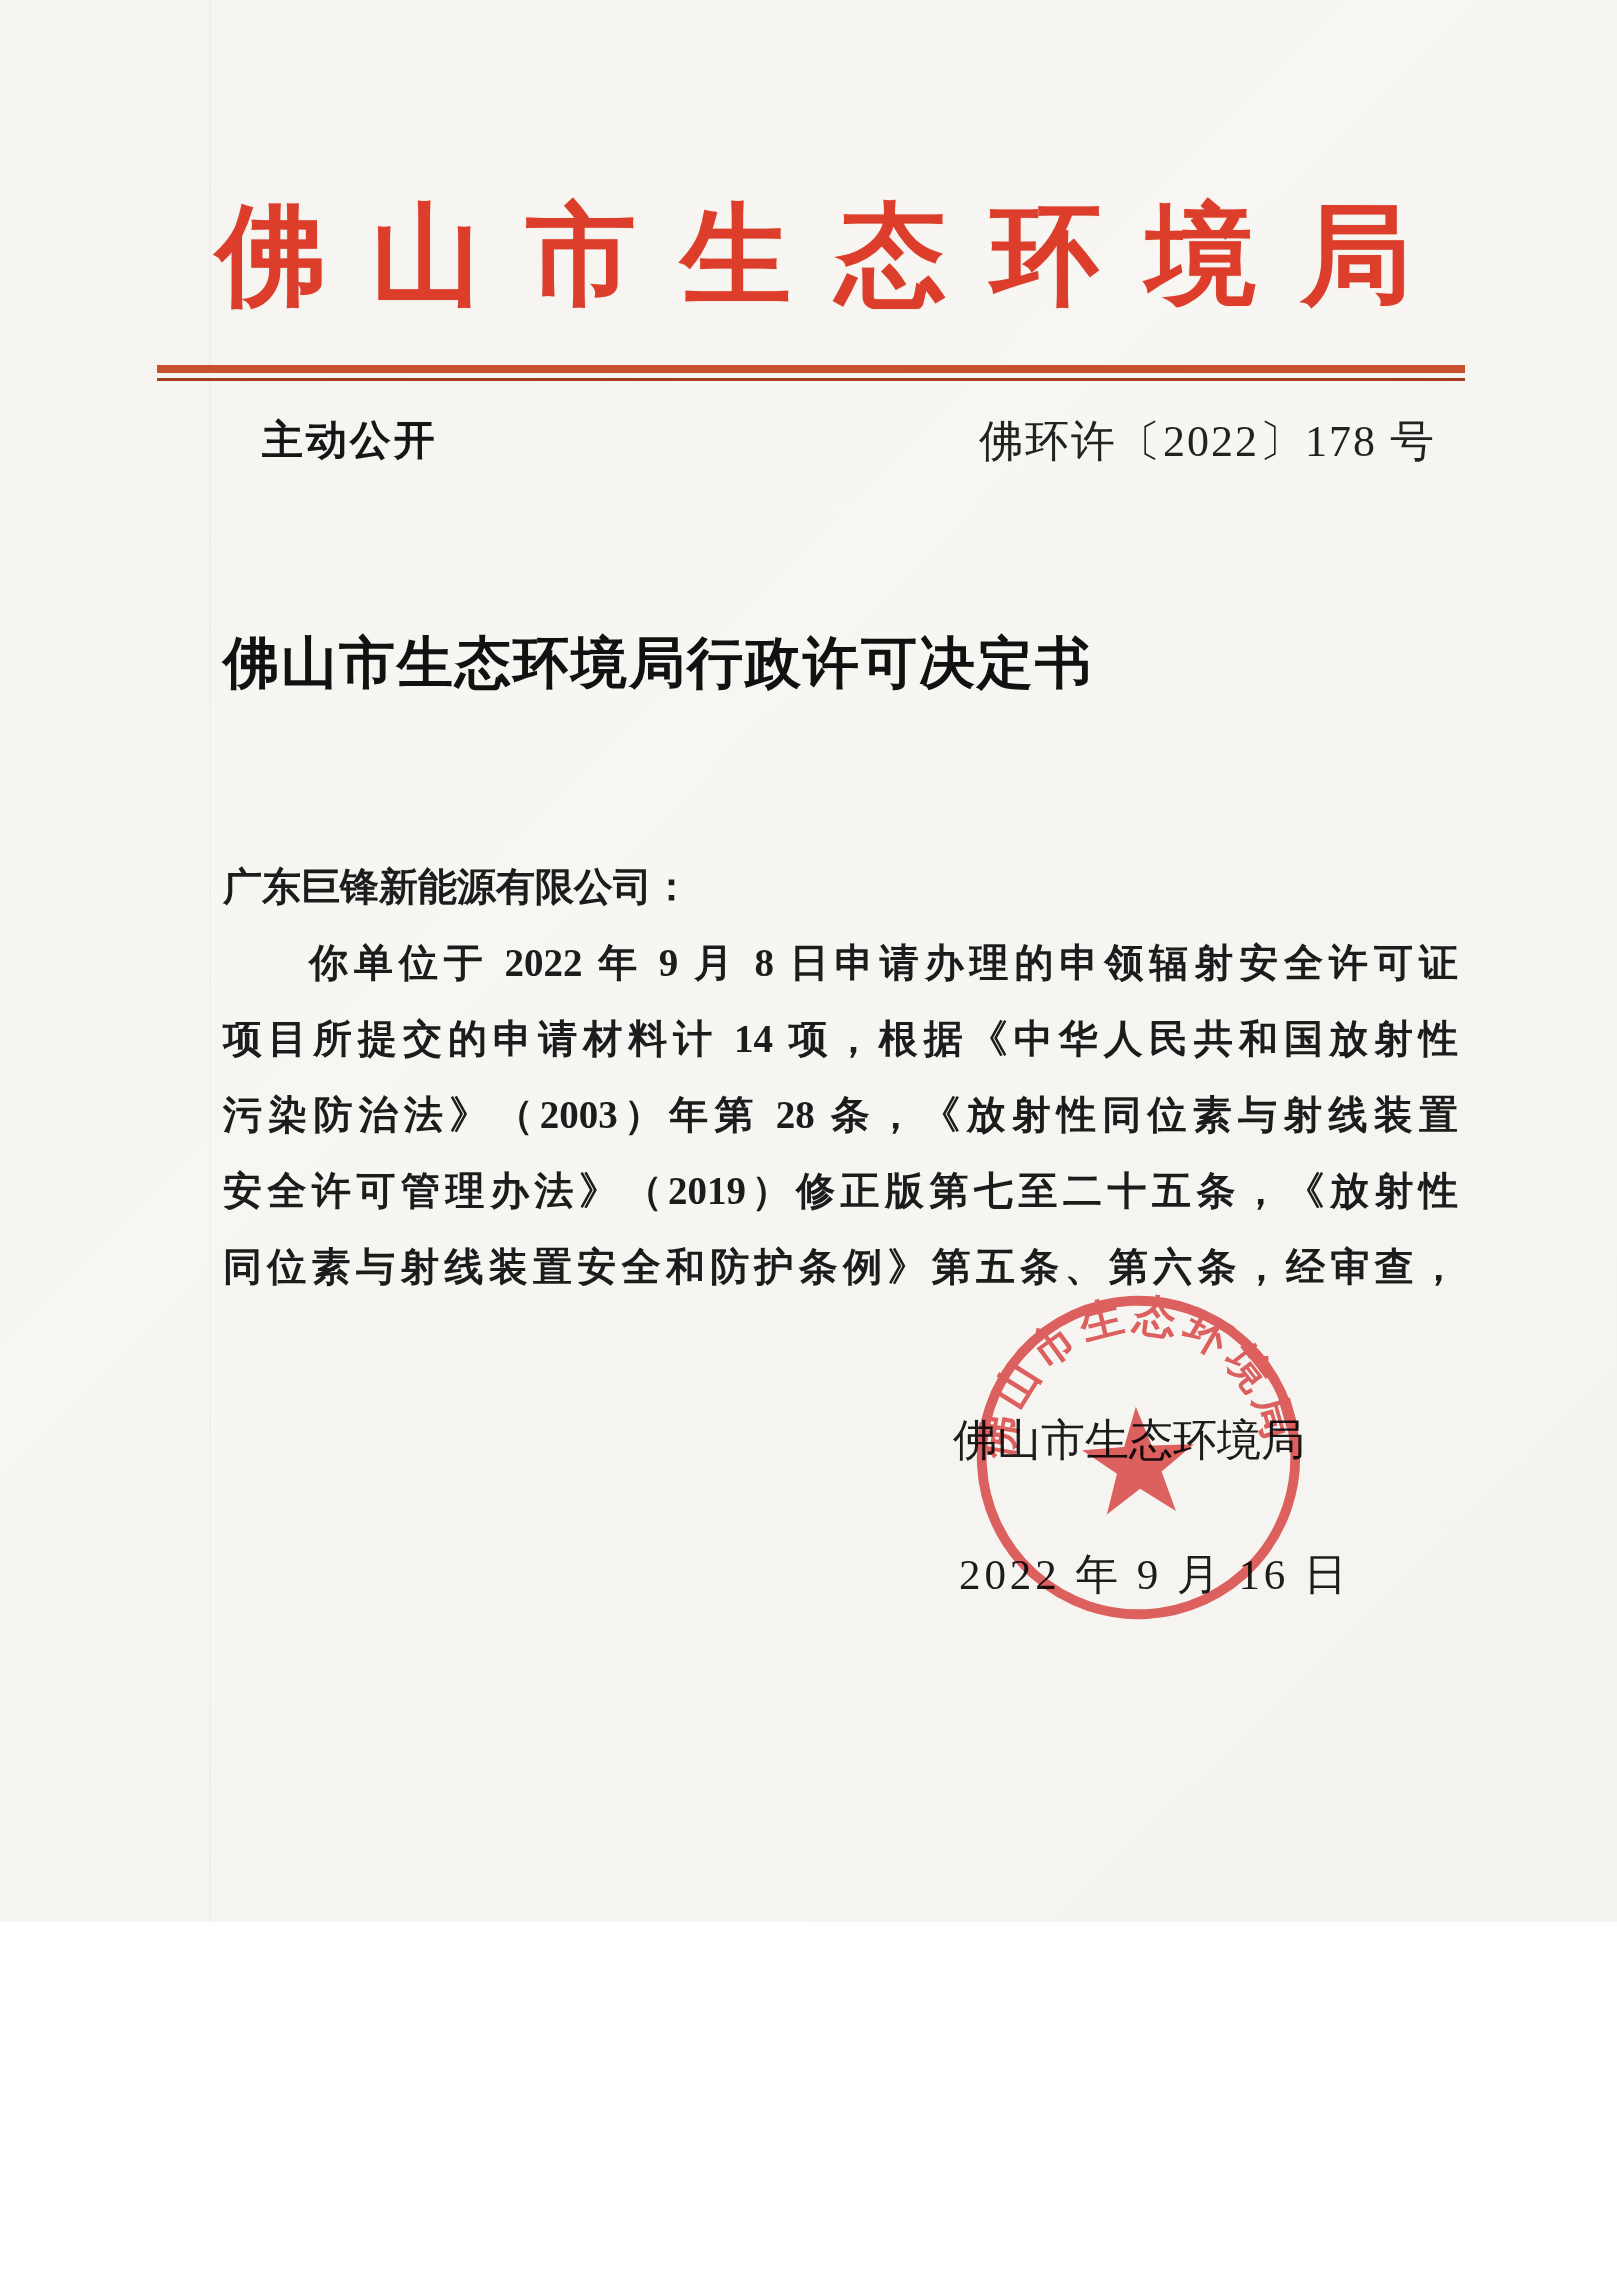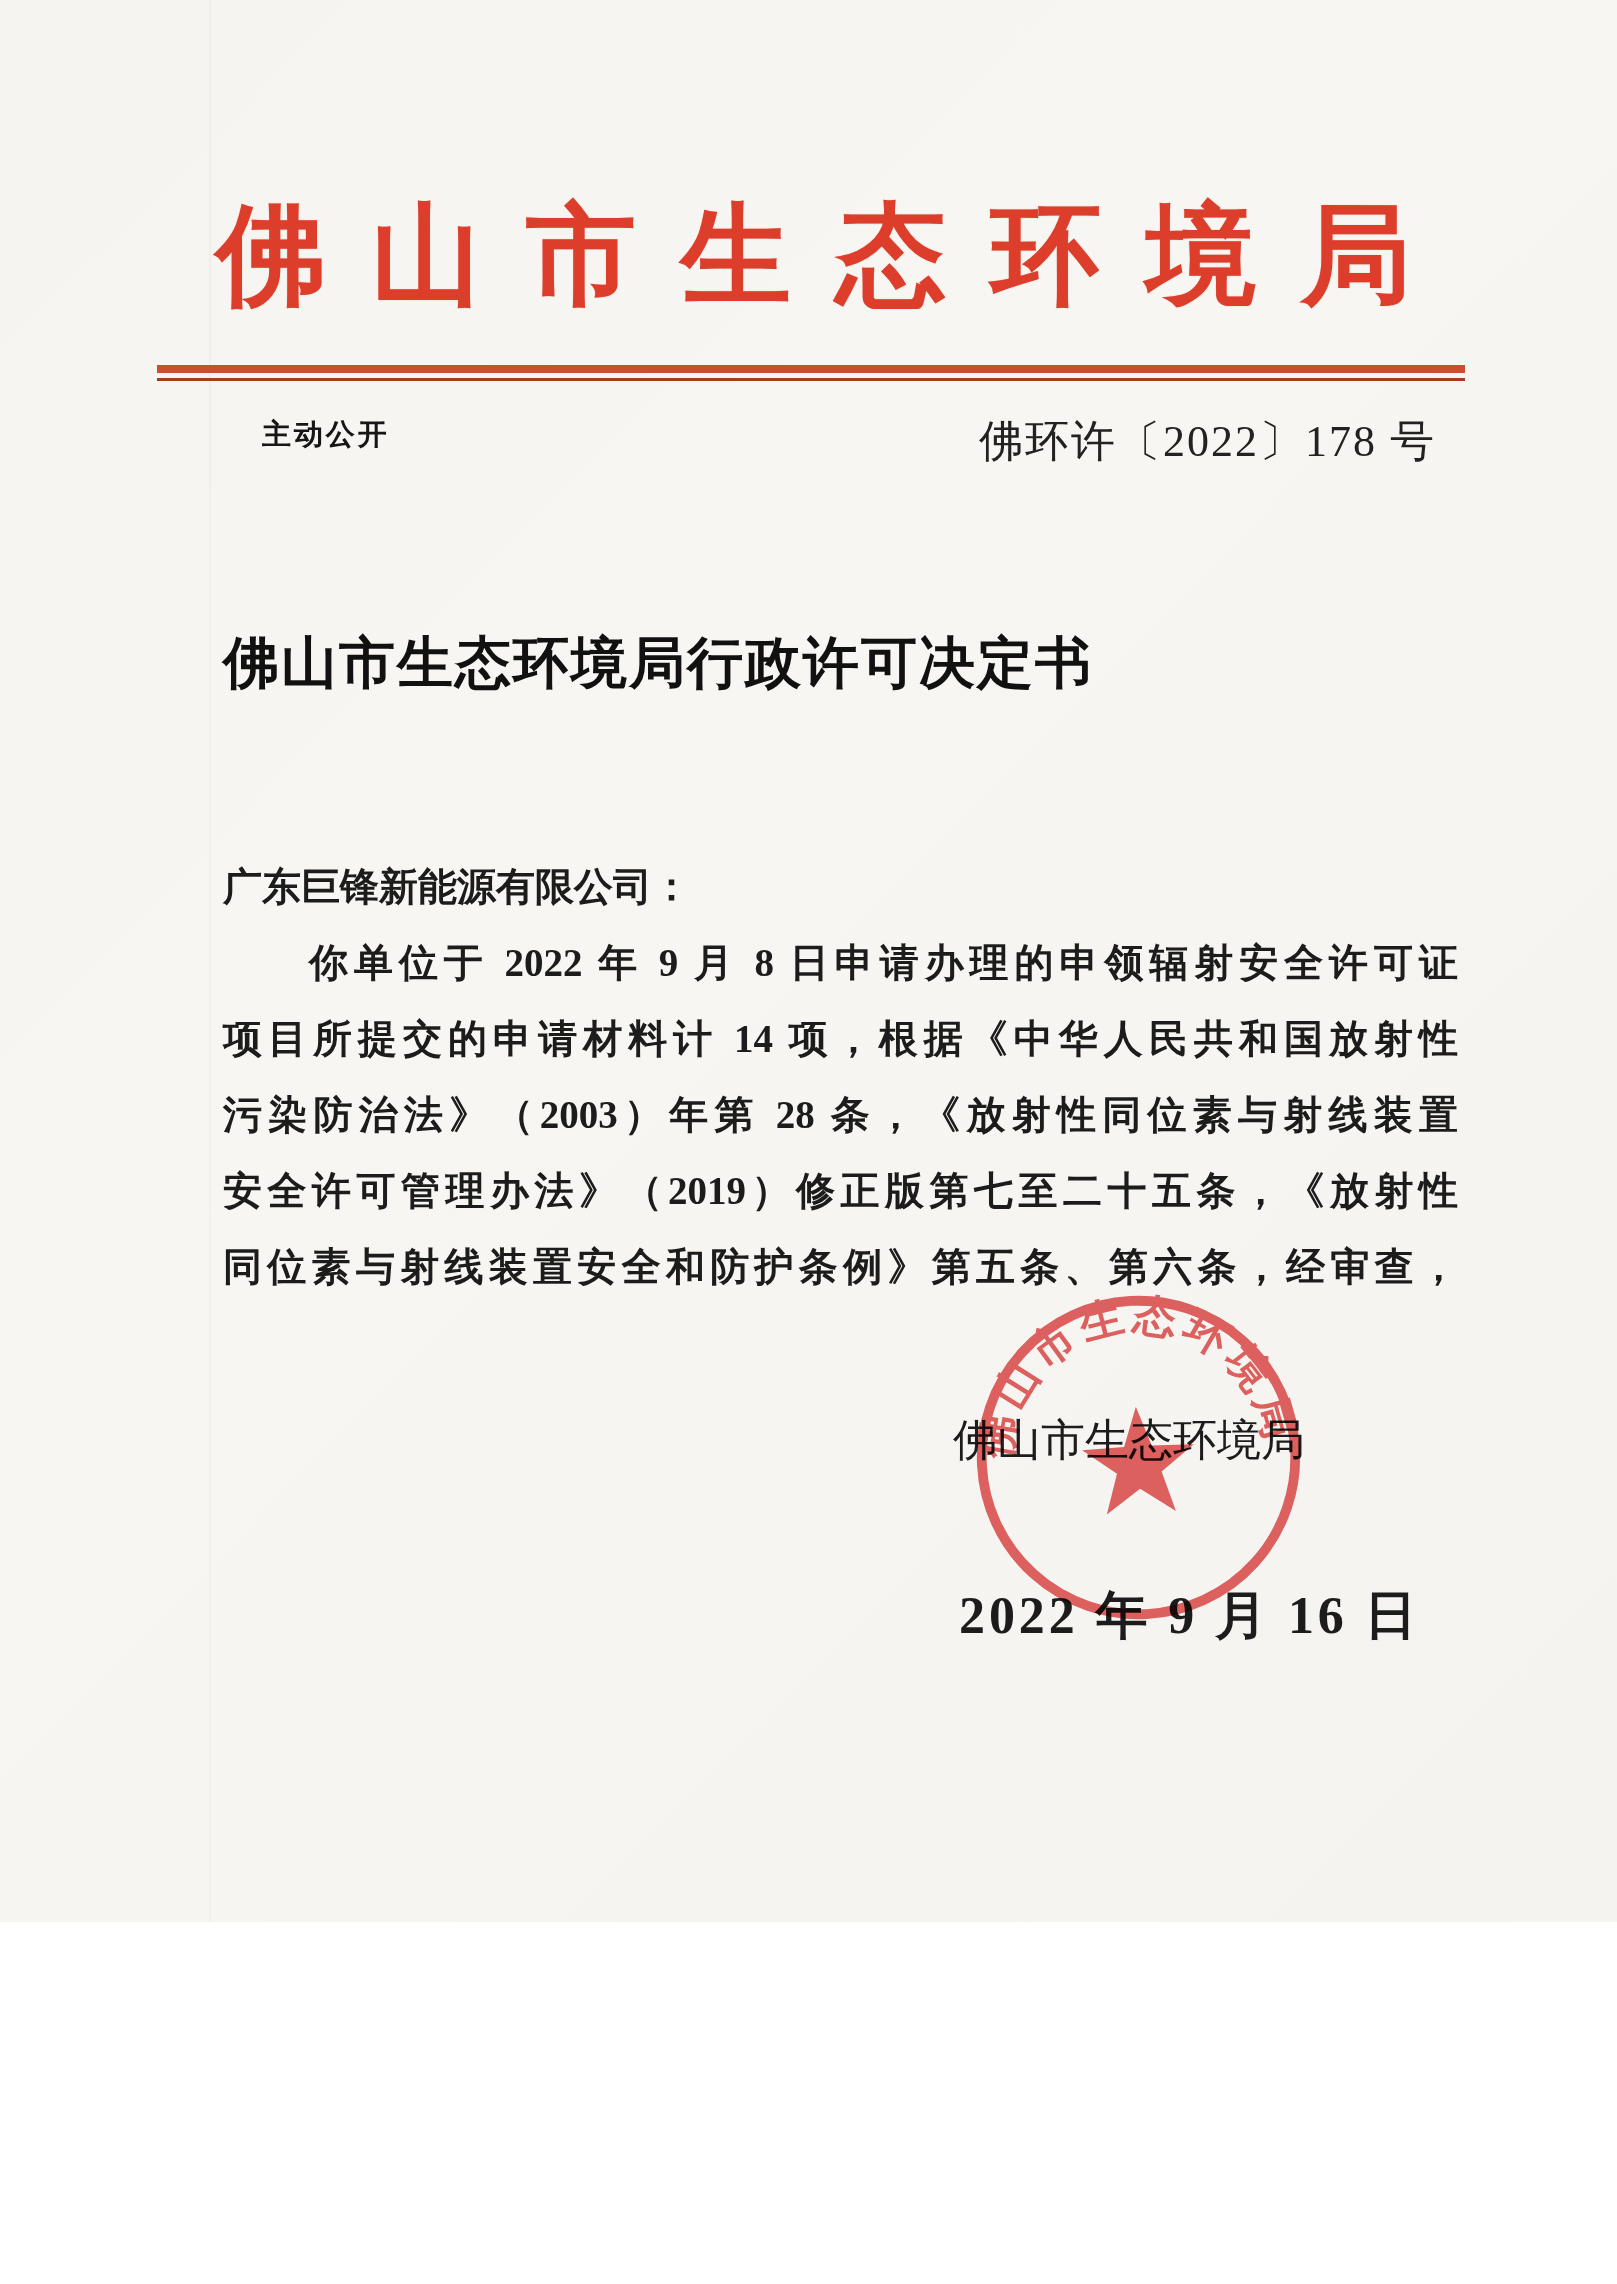--- a/index.html
+++ b/index.html
@@ -31,21 +31,21 @@
   .rule { position: absolute; left: 157px; width: 1308px; }
   .rule-top-thick { top: 365px; height: 7.8px; background: #c7512f; }
   .rule-top-thin  { top: 378px; height: 2.9px; background: #a63c1e; }
   .rule-bot-thin  { top: 2116px; height: 2.9px; background: #a04532; left: 162px; }
   .rule-bot-thick { top: 2125px; height: 8.8px; background: #c35433; left: 162px; }
   .publicity {
     position: absolute;
     left: 262px; top: 420px;
     font-family: "Liberation Sans", "DejaVu Sans", sans-serif;
     font-weight: bold;
-    font-size: 29px;
+    font-size: 41px;
     line-height: 1;
     letter-spacing: 2.9px;
     color: #161616;
   }
   .doc-number {
     position: absolute;
     right: 181px; top: 420px;
     font-size: 44px;
     line-height: 1;
     letter-spacing: 2px;
@@ -75,27 +75,26 @@
   .sig-agency {
     position: absolute;
     left: 953px; top: 1419px;
     font-size: 44px;
     line-height: 1;
     white-space: nowrap;
     color: #1c1c1c;
   }
   .sig-date {
     position: absolute;
-    left: 959px; top: 1590px;
-    font-size: 52px;
+    left: 959px; top: 1553px;
+    font-size: 43px;
     line-height: 1;
     letter-spacing: 3.9px;
     white-space: nowrap;
     color: #1c1c1c;
-    font-weight: bold;
   }
   .seal {
     position: absolute;
     left: 970px; top: 1289px;
     width: 337px; height: 337px;
     mix-blend-mode: multiply;
     opacity: .85;
     transform: rotate(-3deg);
     pointer-events: none;
   }

